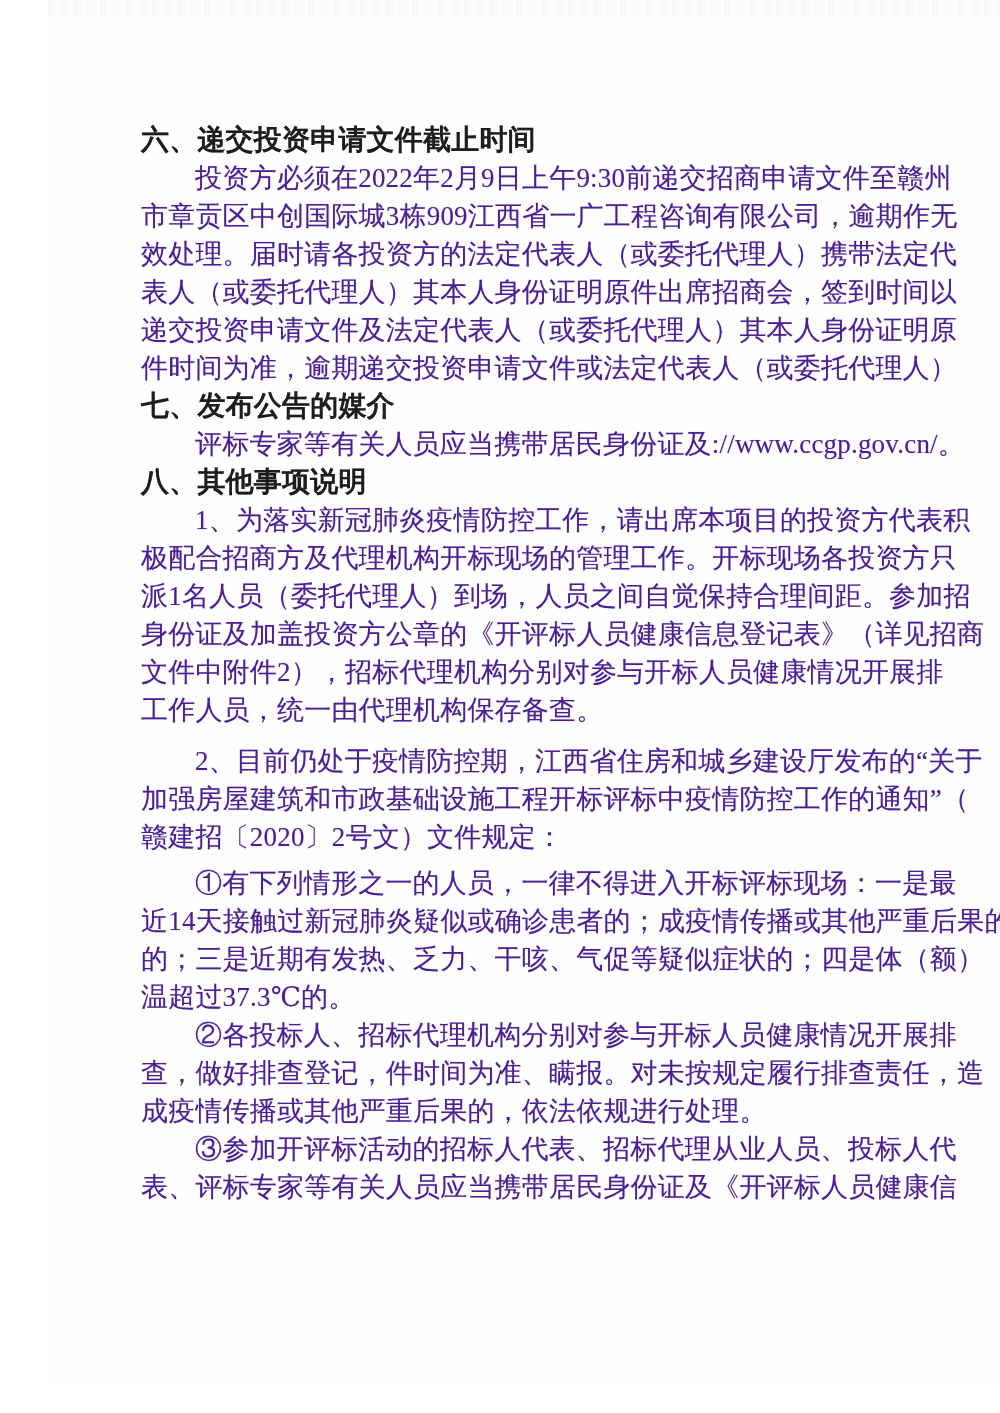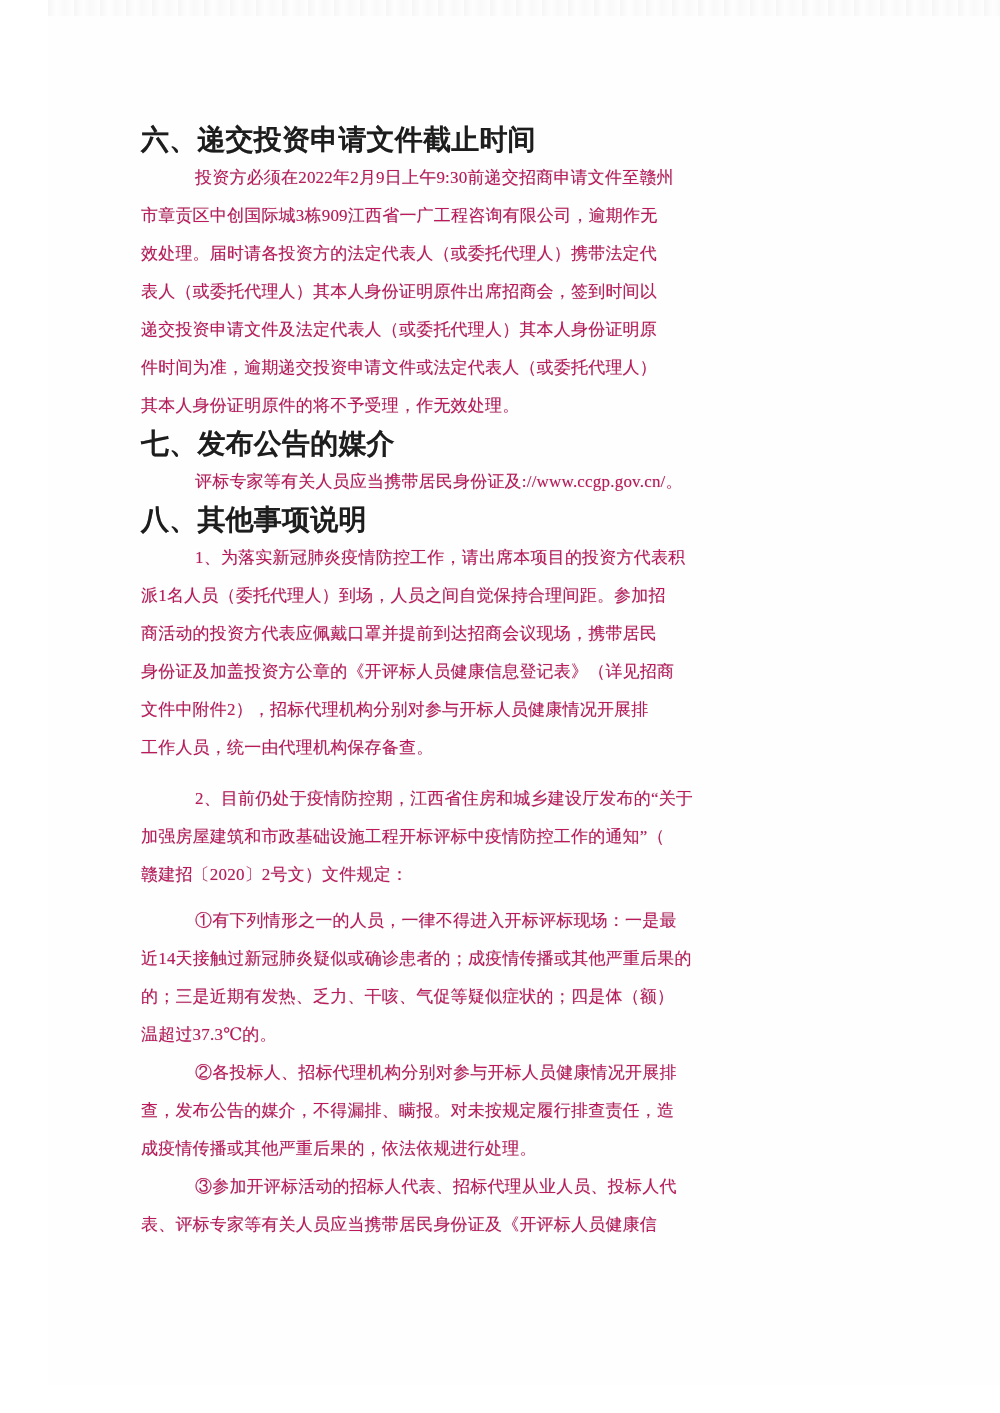--- a/index.html
+++ b/index.html
@@ -27,24 +27,24 @@
       rgba(190,190,190,0.08) 16px, rgba(255,255,255,0) 26px);
     pointer-events: none;
   }
   .content {
     position: absolute;
     left: 93px;
     top: 121px;
     width: 848px;
   }
   .line {
-    font-size: 17px;
+    font-size: 27px;
     line-height: 38px;
     white-space: nowrap;
-    color: #be185d;
+    color: #4c1d95;
     text-shadow: 0 0 1px rgba(47,47,47,0.35);
     letter-spacing: 0.2px;
   }
   .heading {
     font-family: "Liberation Sans", "DejaVu Sans", sans-serif;
     font-weight: 700;
     font-size: 28px;
     color: #1d1d1d;
     text-shadow: 0 0 0.5px rgba(29,29,29,0.45);
   }
@@ -58,36 +58,35 @@
 <div class="page">
   <div class="bleed-top"></div>
   <div class="content">
     <div class="line heading">六、递交投资申请文件截止时间</div>
     <div class="line indent">投资方必须在2022年2月9日上午9:30前递交招商申请文件至赣州</div>
     <div class="line">市章贡区中创国际城3栋909江西省一广工程咨询有限公司，逾期作无</div>
     <div class="line">效处理。届时请各投资方的法定代表人（或委托代理人）携带法定代</div>
     <div class="line">表人（或委托代理人）其本人身份证明原件出席招商会，签到时间以</div>
     <div class="line">递交投资申请文件及法定代表人（或委托代理人）其本人身份证明原</div>
     <div class="line">件时间为准，逾期递交投资申请文件或法定代表人（或委托代理人）</div>
-    <div class="line">其本人身份证明原件的将不予受理，作无效处理。</div>
     <div class="line heading">七、发布公告的媒介</div>
     <div class="line indent">评标专家等有关人员应当携带居民身份证及://www.ccgp.gov.cn/。</div>
     <div class="line heading">八、其他事项说明</div>
     <div class="line indent">1、为落实新冠肺炎疫情防控工作，请出席本项目的投资方代表积</div>
+    <div class="line">极配合招商方及代理机构开标现场的管理工作。开标现场各投资方只</div>
     <div class="line">派1名人员（委托代理人）到场，人员之间自觉保持合理间距。参加招</div>
-    <div class="line">商活动的投资方代表应佩戴口罩并提前到达招商会议现场，携带居民</div>
     <div class="line">身份证及加盖投资方公章的《开评标人员健康信息登记表》（详见招商</div>
     <div class="line">文件中附件2），招标代理机构分别对参与开标人员健康情况开展排</div>
     <div class="line">工作人员，统一由代理机构保存备查。</div>
     <div class="line indent gap-lg">2、目前仍处于疫情防控期，江西省住房和城乡建设厅发布的“关于</div>
     <div class="line">加强房屋建筑和市政基础设施工程开标评标中疫情防控工作的通知”（</div>
     <div class="line">赣建招〔2020〕2号文）文件规定：</div>
     <div class="line indent gap-sm">①有下列情形之一的人员，一律不得进入开标评标现场：一是最</div>
     <div class="line">近14天接触过新冠肺炎疑似或确诊患者的；成疫情传播或其他严重后果的</div>
     <div class="line">的；三是近期有发热、乏力、干咳、气促等疑似症状的；四是体（额）</div>
     <div class="line">温超过37.3℃的。</div>
     <div class="line indent">②各投标人、招标代理机构分别对参与开标人员健康情况开展排</div>
-    <div class="line">查，发布公告的媒介，不得漏排、瞒报。对未按规定履行排查责任，造</div>
+    <div class="line">查，做好排查登记，件时间为准、瞒报。对未按规定履行排查责任，造</div>
     <div class="line">成疫情传播或其他严重后果的，依法依规进行处理。</div>
     <div class="line indent">③参加开评标活动的招标人代表、招标代理从业人员、投标人代</div>
     <div class="line">表、评标专家等有关人员应当携带居民身份证及《开评标人员健康信</div>
   </div>
 </div>
 
 </body></html>

